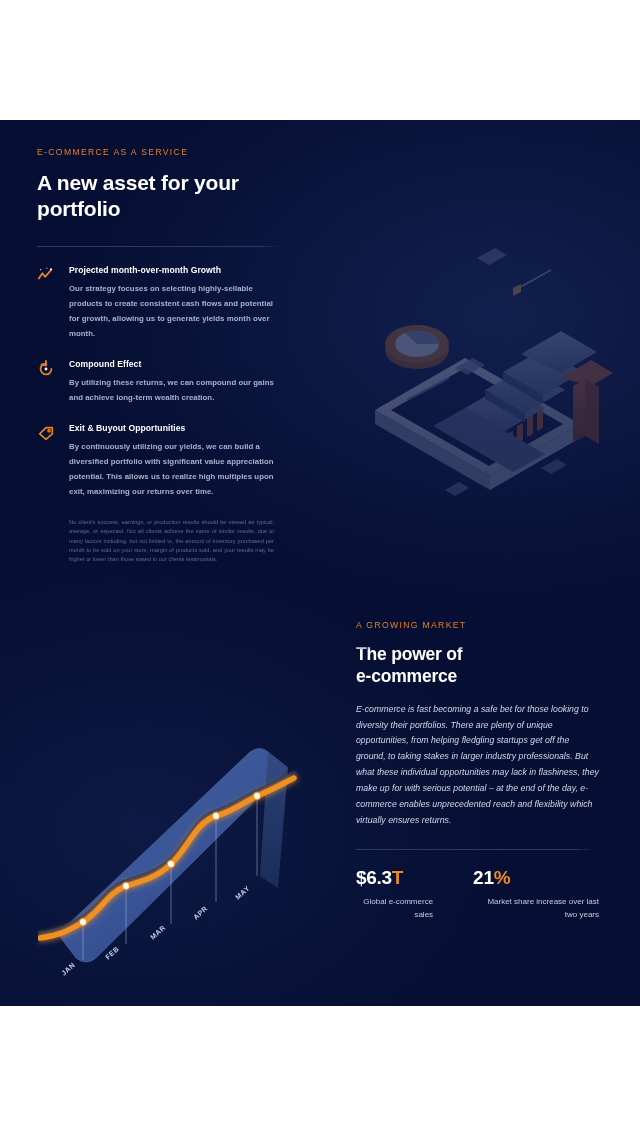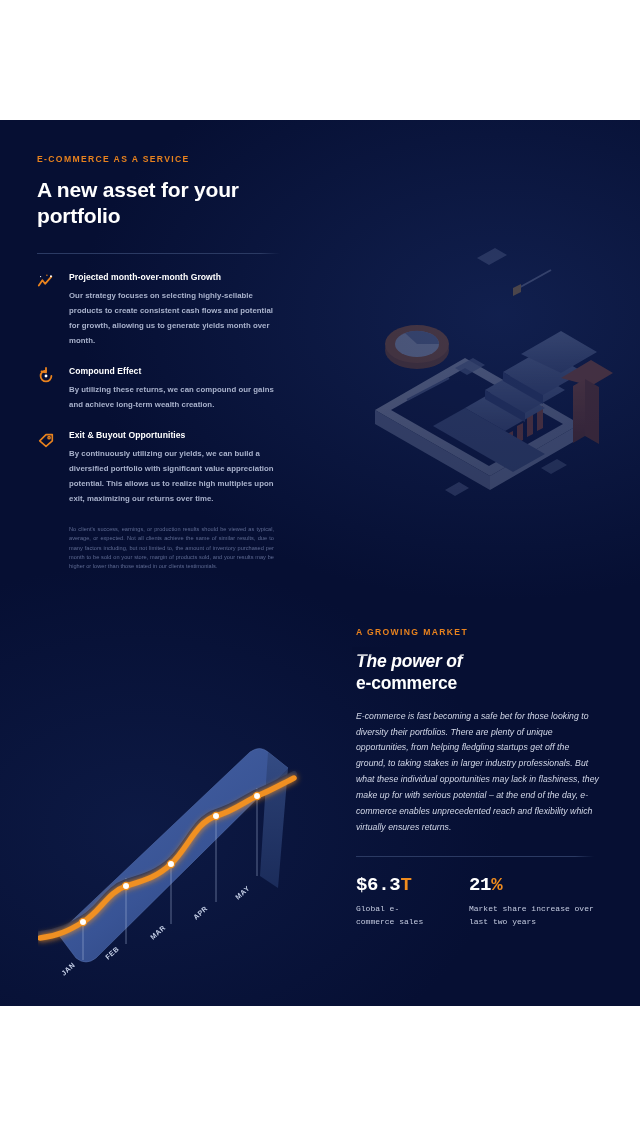--- a/index.html
+++ b/index.html
@@ -23,23 +23,23 @@
       radial-gradient(620px 420px at 78% 22%, rgba(26,45,100,.55), rgba(6,15,51,0) 68%),
       radial-gradient(520px 380px at 22% 80%, rgba(22,40,92,.42), rgba(6,15,51,0) 70%);
     pointer-events:none;
   }
 
   
   .top{position:absolute;left:0;top:0;width:640px;height:500px;}
   .leftcol{position:absolute;left:37px;top:27px;width:245px;}
 
   .eyebrow{
-    color:#E8821E;font-size:8.6px;font-weight:bold;
+    color:#E8821E;font-size:8.6px;font-weight:normal;
     letter-spacing:1.35px;text-transform:uppercase;
-    margin:7px 0 13px 0;
+    margin:0 0 13px 0;
   }
   .h1{
     color:#FFFFFF;font-size:21px;font-weight:bold;
     line-height:1.24;letter-spacing:-0.2px;margin:0 0 15px 0;
   }
   .lede{
     color:#C8CEE2;font-size:8.6px;line-height:1.85;margin:0;
     letter-spacing:.05px;
   }
   .rule{
@@ -68,39 +68,39 @@
   
   .hero{position:absolute;left:345px;top:120px;width:290px;height:300px;}
 
   
   .bottom{position:absolute;left:0;top:500px;width:640px;height:386px;}
   .rightcol{position:absolute;left:356px;top:0;width:243px;}
   .h2{
     color:#FFFFFF;font-size:17.5px;font-weight:bold;line-height:1.28;
     letter-spacing:-0.2px;margin:0 0 14px 0;
   }
-  .h2 .clip{display:block;position:relative;font-style:italic;}
+  .h2 .clip{display:block;position:relative;}
   .h2 .clip::after{
     content:"";position:absolute;left:-4px;right:-4px;top:-3px;height:10px;
     background:linear-gradient(180deg,#060F33 35%,rgba(6,15,51,0));
   }
   .body{
     color:#D3D8E8;font-size:8.7px;line-height:1.82;margin:0;letter-spacing:.03px;font-style:italic;
   }
   .rule2{
     height:1px;background:linear-gradient(90deg,#2b3a63,#2b3a63 92%,rgba(43,58,99,0));
     margin:21px 0 17px 0;width:238px;
   }
-  .stats{display:flex;gap:40px;font-family:Liberation Mono, monospace;}
+  .stats{display:flex;gap:40px;}
   .stat .num{
     color:#FFFFFF;font-size:19px;font-weight:bold;letter-spacing:-.3px;margin:0 0 7px 0;
     white-space:nowrap;
   }
   .stat .num em{color:#F08C1E;font-style:normal;}
-  .stat .cap{color:#C3CADF;font-size:8px;line-height:1.55;margin:0;}
+  .stat .cap{color:#C3CADF;font-size:8px;line-height:1.55;margin:0;text-align:right;}
 
   
   .chart{position:absolute;left:38px;top:128px;width:270px;height:250px;}
 </style>
 </head>
 <body>
 
 <div class="page">
   <div class="panel">
 

